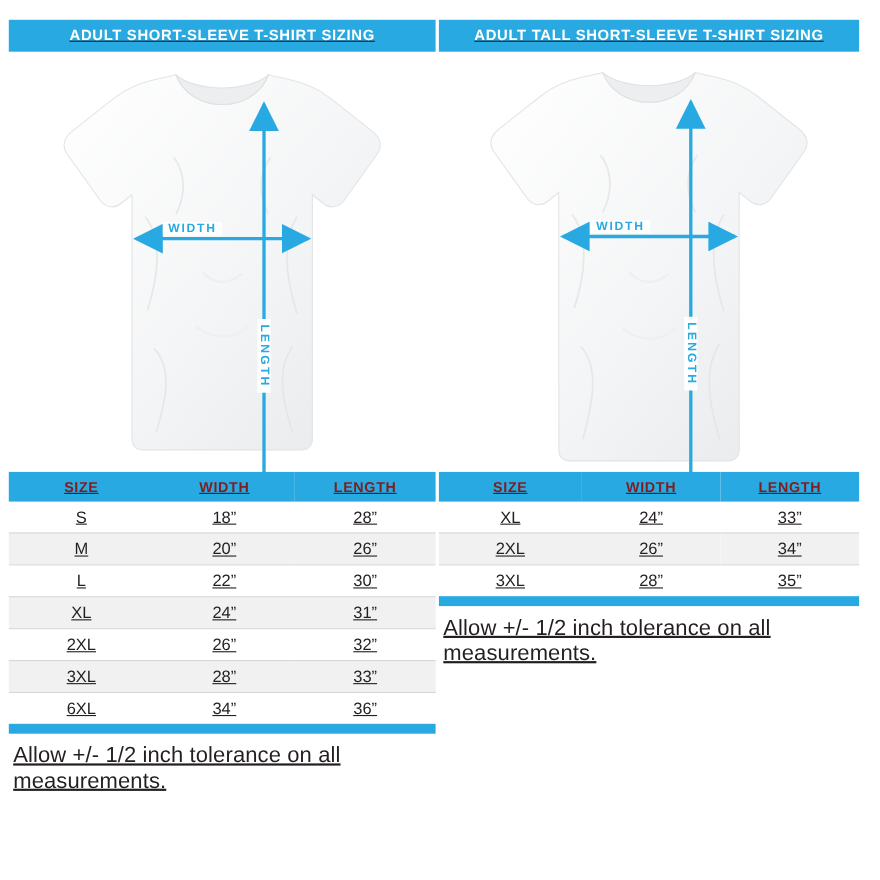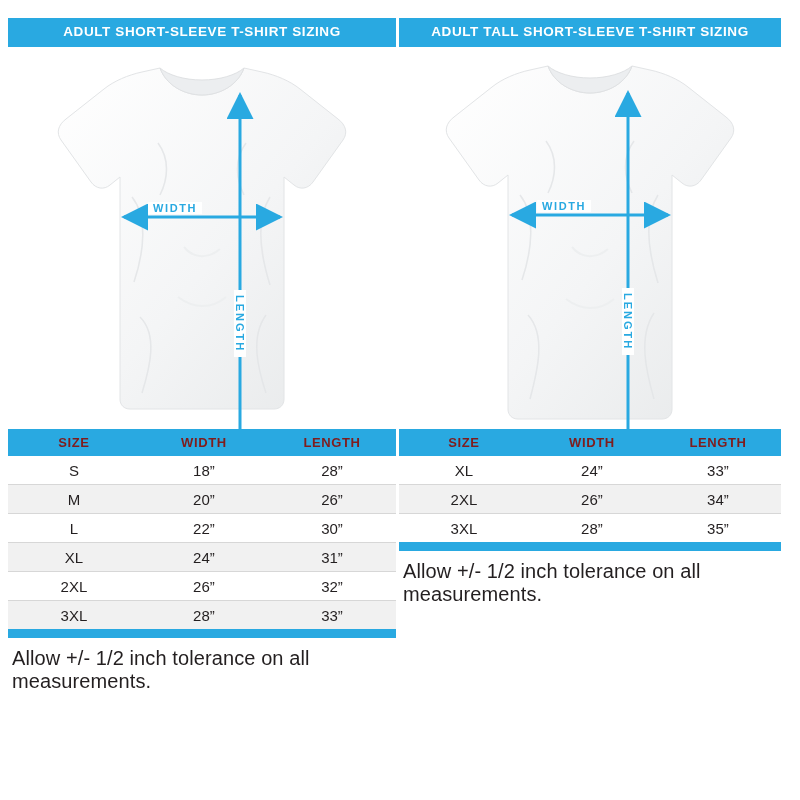--- a/index.html
+++ b/index.html
@@ -17,20 +17,21 @@
   .page {
     position: relative;
     width: 800px;
     height: 800px;
   }
 
   
   .panel {
     position: absolute;
     top: 18px;
+    text-decoration: underline;
   }
   .panel.left  { left: 8px;  width: 388px; }
   .panel.right { left: 399px; width: 382px; }
 
   
   .title-bar {
     background: #29a9e1;
     color: #ffffff;
     font-size: 13.5px;
     font-weight: bold;
@@ -213,20 +214,25 @@
         </tr>
         <tr>
           <td>2XL</td>
           <td>26”</td>
           <td>32”</td>
         </tr>
         <tr class="row-alt">
           <td>3XL</td>
           <td>28”</td>
           <td>33”</td>
+        </tr>
+        <tr>
+          <td>6XL</td>
+          <td>34”</td>
+          <td>36”</td>
         </tr>
       </tbody>
     </table>
 
     <div class="table-underbar"></div>
 
     <div class="tolerance">Allow +/- 1/2 inch tolerance on all measurements.</div>
   </div>
 
   <div class="panel right">

